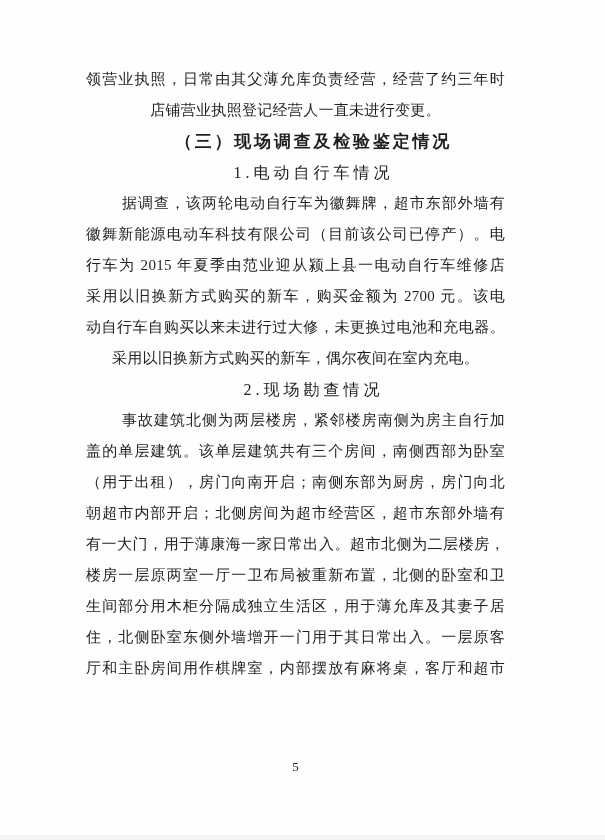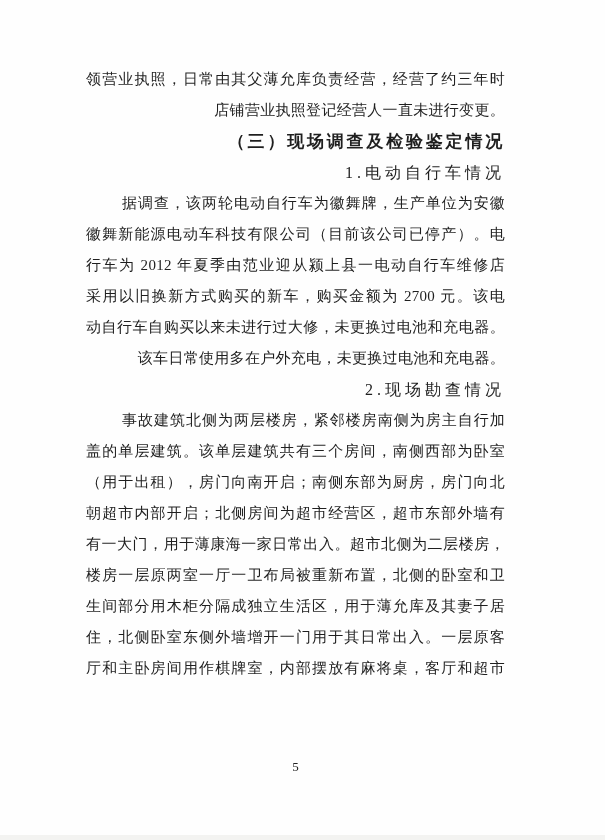--- a/index.html
+++ b/index.html
@@ -27,21 +27,21 @@
     position: absolute;
     left: 86px;
     top: 64px;
     width: 419px;
     color: #1f1f1f;
     font-size: 15px;
   }
   .ln {
     height: 31px;
     line-height: 31px;
-    text-align: right;
+    text-align: center;
     letter-spacing: 0.3px;
   }
   .ln.j {
     text-align: justify;
     text-align-last: justify;
     text-justify: inter-character;
   }
   .ln.ind {
     text-indent: 36px;
   }
@@ -67,26 +67,26 @@
 </style>
 </head>
 <body>
 
 <div class="page">
   <div class="textblock">
     <div class="ln j">领营业执照，日常由其父薄允库负责经营，经营了约三年时</div>
     <div class="ln">店铺营业执照登记经营人一直未进行变更。</div>
     <div class="ln ind heading">（三）现场调查及检验鉴定情况</div>
     <div class="ln ind subheading">1.电动自行车情况</div>
-    <div class="ln j ind">据调查，该两轮电动自行车为徽舞牌，生产单位为安徽</div>
+    <div class="ln j ind">据调查，该两轮电动自行车为徽舞牌，超市东部外墙有</div>
     <div class="ln j">徽舞新能源电动车科技有限公司（目前该公司已停产）。电</div>
-    <div class="ln j">行车为 2012 年夏季由范业迎从颍上县一电动自行车维修店</div>
+    <div class="ln j">行车为 2015 年夏季由范业迎从颍上县一电动自行车维修店</div>
     <div class="ln j">采用以旧换新方式购买的新车，购买金额为 2700 元。该电</div>
     <div class="ln j">动自行车自购买以来未进行过大修，未更换过电池和充电器。</div>
-    <div class="ln">该车日常使用多在户外充电，未更换过电池和充电器。</div>
+    <div class="ln">采用以旧换新方式购买的新车，偶尔夜间在室内充电。</div>
     <div class="ln ind subheading">2.现场勘查情况</div>
     <div class="ln j ind">事故建筑北侧为两层楼房，紧邻楼房南侧为房主自行加</div>
     <div class="ln j">盖的单层建筑。该单层建筑共有三个房间，南侧西部为卧室</div>
     <div class="ln j">（用于出租），房门向南开启；南侧东部为厨房，房门向北</div>
     <div class="ln j">朝超市内部开启；北侧房间为超市经营区，超市东部外墙有</div>
     <div class="ln j">有一大门，用于薄康海一家日常出入。超市北侧为二层楼房，</div>
     <div class="ln j">楼房一层原两室一厅一卫布局被重新布置，北侧的卧室和卫</div>
     <div class="ln j">生间部分用木柜分隔成独立生活区，用于薄允库及其妻子居</div>
     <div class="ln j">住，北侧卧室东侧外墙增开一门用于其日常出入。一层原客</div>
     <div class="ln j">厅和主卧房间用作棋牌室，内部摆放有麻将桌，客厅和超市</div>

